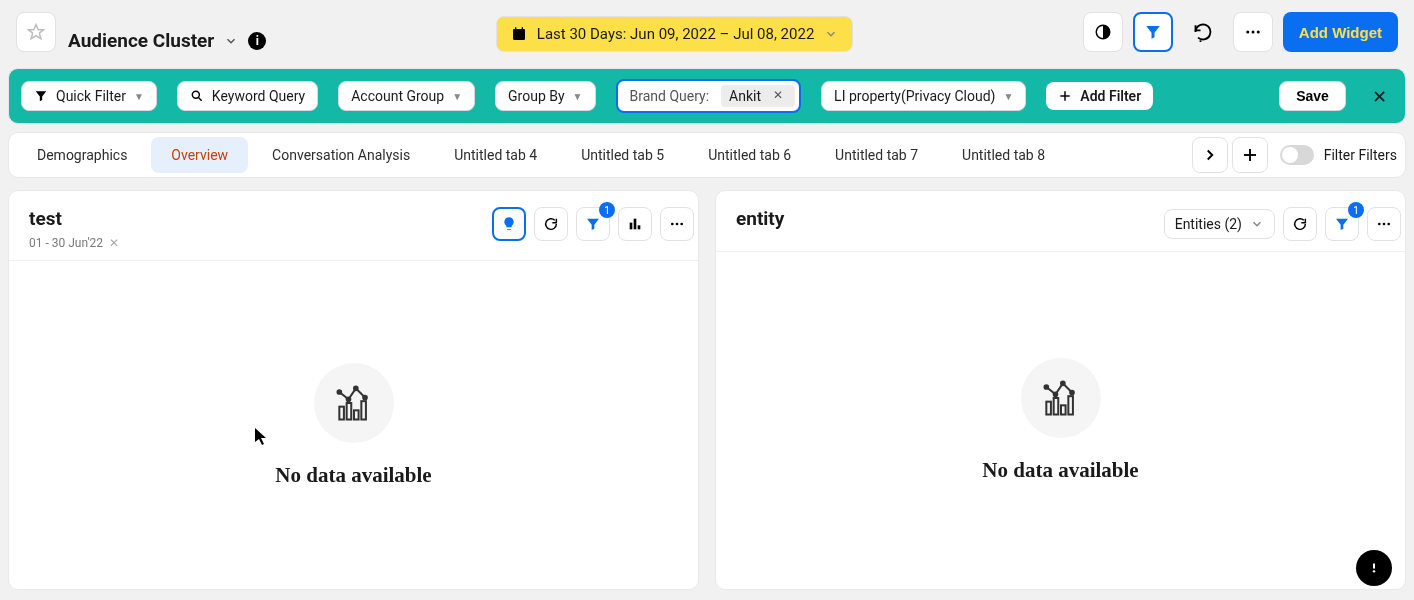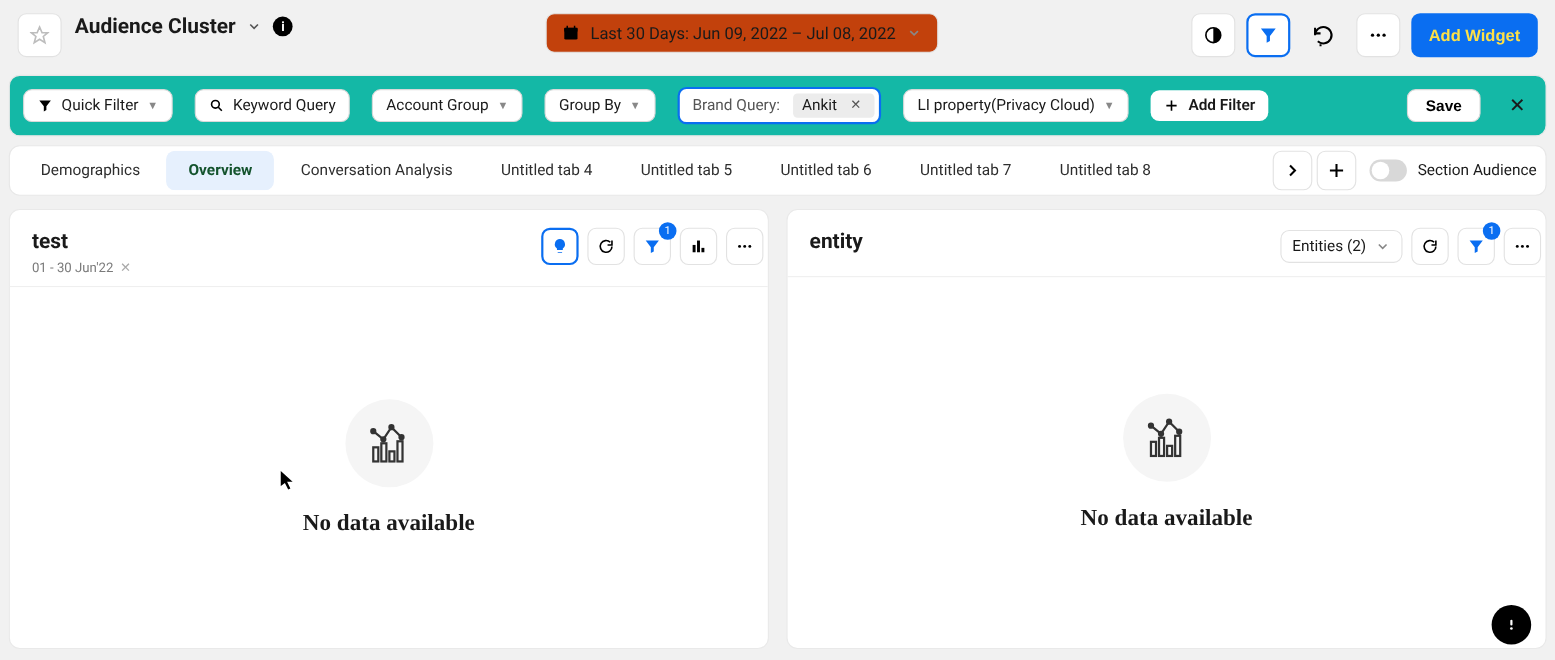--- a/index.html
+++ b/index.html
@@ -9,21 +9,21 @@
     background: #f1f1f1;
     color: #1a1a1a;
     width: 1414px;
     height: 600px;
     overflow: hidden;
     position: relative;
   }
   
   .header {
     display: flex;
-    align-items: flex-start;
+    align-items: flex-end;
     padding: 12px 16px;
     gap: 12px;
   }
   .icon-btn {
     display: inline-flex;
     align-items: center;
     justify-content: center;
     height: 40px;
     min-width: 40px;
     background: #fff;
@@ -38,21 +38,21 @@
     font-size: 14px; color:#4a4a4a; cursor:pointer;
   }
   .info-icon {
     width:18px; height:18px; border-radius:50%; background:#000; color:#fff;
     display:inline-flex; align-items:center; justify-content:center;
     font-size:12px; font-weight:700;
   }
   .date-range {
     margin-left:auto; margin-right:auto;
     display:flex; align-items:center; gap:10px;
-    background:#c2410c; border:1px solid #e2e2e2; border-radius:8px;
+    background:#fde047; border:1px solid #e2e2e2; border-radius:8px;
     padding:8px 14px; font-size:15px;
   }
   .primary-btn {
     background:#0a6ef1; color:#fde047; font-weight:600; font-size:15px;
     border:none; border-radius:8px; height:40px; padding:0 16px; cursor:pointer;
   }
   
   .filterbar {
     margin: 4px 8px;
     background:#14b8a6; border:1px solid #e7e7e7; border-radius:10px;
@@ -81,21 +81,21 @@
   .tabsbar {
     margin:8px 8px 0 8px;
     background:#fff; border:1px solid #e7e7e7; border-radius:10px;
     padding:4px 8px;
     display:flex; align-items:center; gap:4px;
   }
   .tab {
     padding:10px 20px; font-size:14px; color:#2e2e2e; border-radius:8px; cursor:pointer;
     white-space:nowrap;
   }
-  .tab.active { background:#e6f0fd; color:#14532d; font-weight:700;}
+  .tab.active { background:#e6f0fd; color:#c2410c; font-weight:400;}
   .tabs-scroll { display:flex; gap:4px; overflow:hidden; flex:1;}
   .tabsbar .sq {
     width:36px; height:36px; border:1px solid #e2e2e2; border-radius:8px;
     display:flex; align-items:center; justify-content:center; font-size:18px; cursor:pointer;
   }
   .toggle {
     width:34px; height:20px; border-radius:10px; background:#d8d8d8; position:relative;
     margin-left:8px; cursor:pointer;
   }
   .toggle::after{
@@ -272,21 +272,21 @@
         <polyline points="9 6 15 12 9 18"></polyline>
       </svg>
   </div>
   <div class="sq">
     <svg width="18" height="18" viewBox="0 0 24 24" stroke="#000" stroke-width="2.5">
         <line x1="12" y1="4" x2="12" y2="20"></line>
         <line x1="4" y1="12" x2="20" y2="12"></line>
       </svg>
   </div>
   <div class="toggle"></div>
-  <span style="font-size:14px; margin-left:6px;">Section Audience</span>
+  <span style="font-size:14px; margin-left:6px;">Filter Filters</span>
 </div>
 
 <div class="widgets">
 
   <div class="widget">
     <div class="widget-head">
       <div>
         <div class="widget-title">test</div>
         <div class="widget-sub">
           <span>01 - 30 Jun'22</span>

